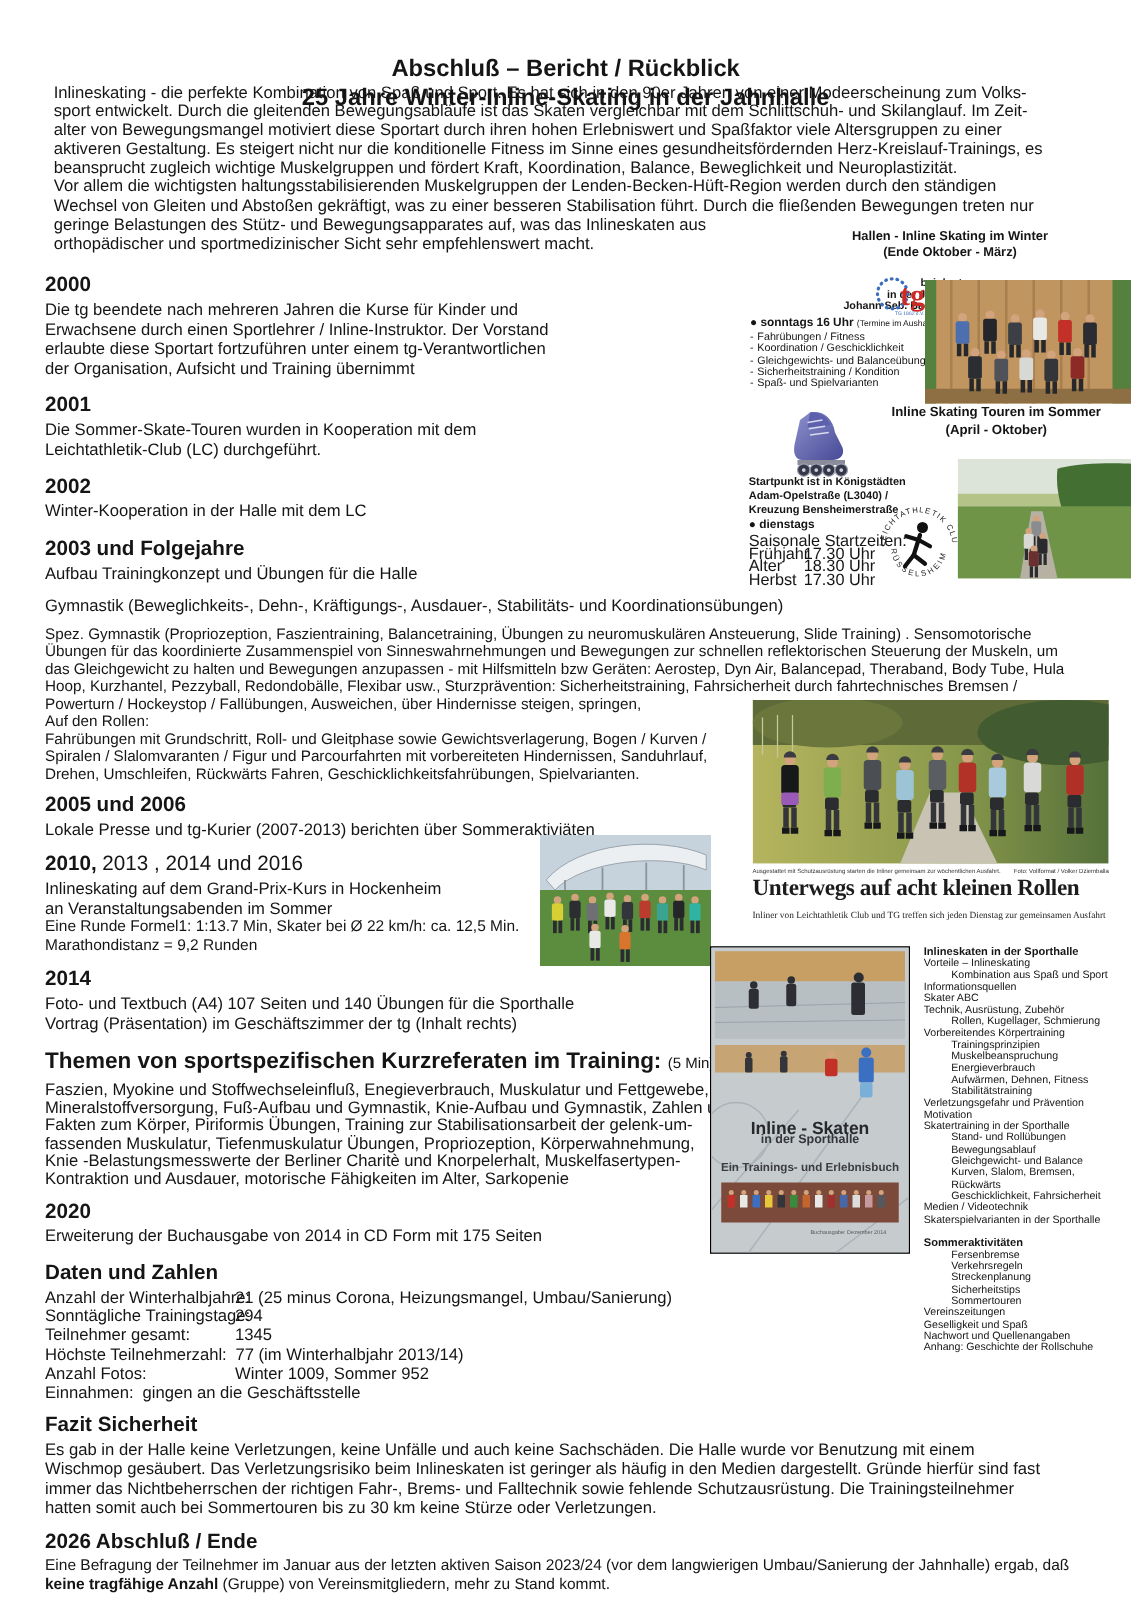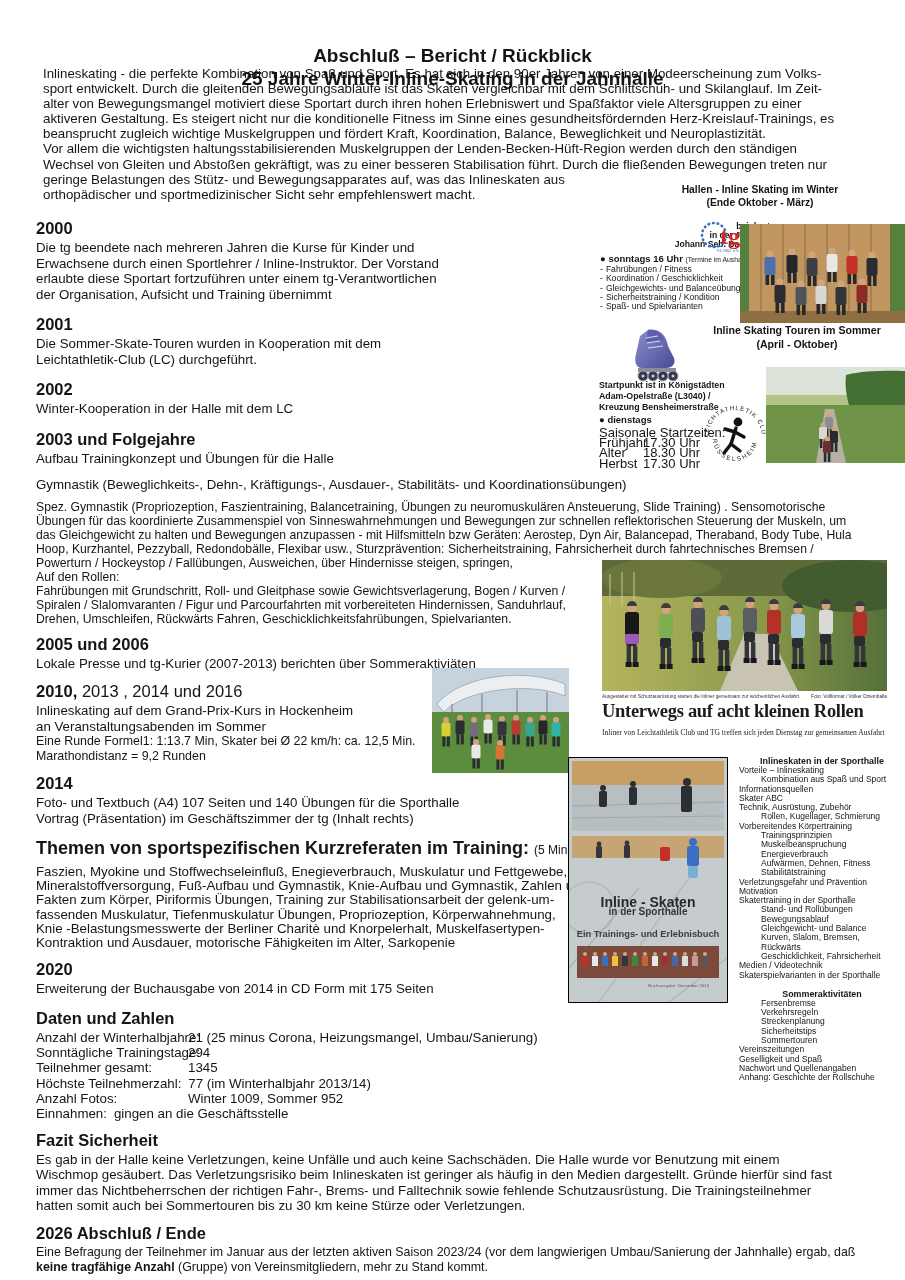--- a/index.html
+++ b/index.html
@@ -68,21 +68,21 @@
     font-weight:bold;font-size:14px;color:#26282c;}
   .book .bsub{position:absolute;left:0;top:148px;width:100%;text-align:center;
     font-weight:bold;font-size:10px;color:#33353a;}
   .book .btag{position:absolute;left:0;top:171px;width:100%;text-align:center;
     font-weight:bold;font-size:9.3px;color:#3a3c40;}
   .book .bcap{position:absolute;left:30px;top:225px;width:200px;text-align:right;
     font-size:8px;transform:scale(0.55);transform-origin:0 0;color:#5a5a5a;}
   
   .toc{position:absolute;left:739px;top:756px;width:166px;
     font-size:8.5px;line-height:9.3px;}
-  .toc-h{font-weight:bold;font-size:8.9px;line-height:10px;text-align:center;}
+  .toc-h{font-weight:bold;font-size:8.9px;line-height:10px;}
   .toc-h2{margin-top:9px;}
   .toc-item.ind{padding-left:22px;}
   .lc-logo{position:absolute;left:700px;top:401px;}
 </style>
 </head>
 <body>
 
 <div class="page">
 
   <div class="doc-title">

